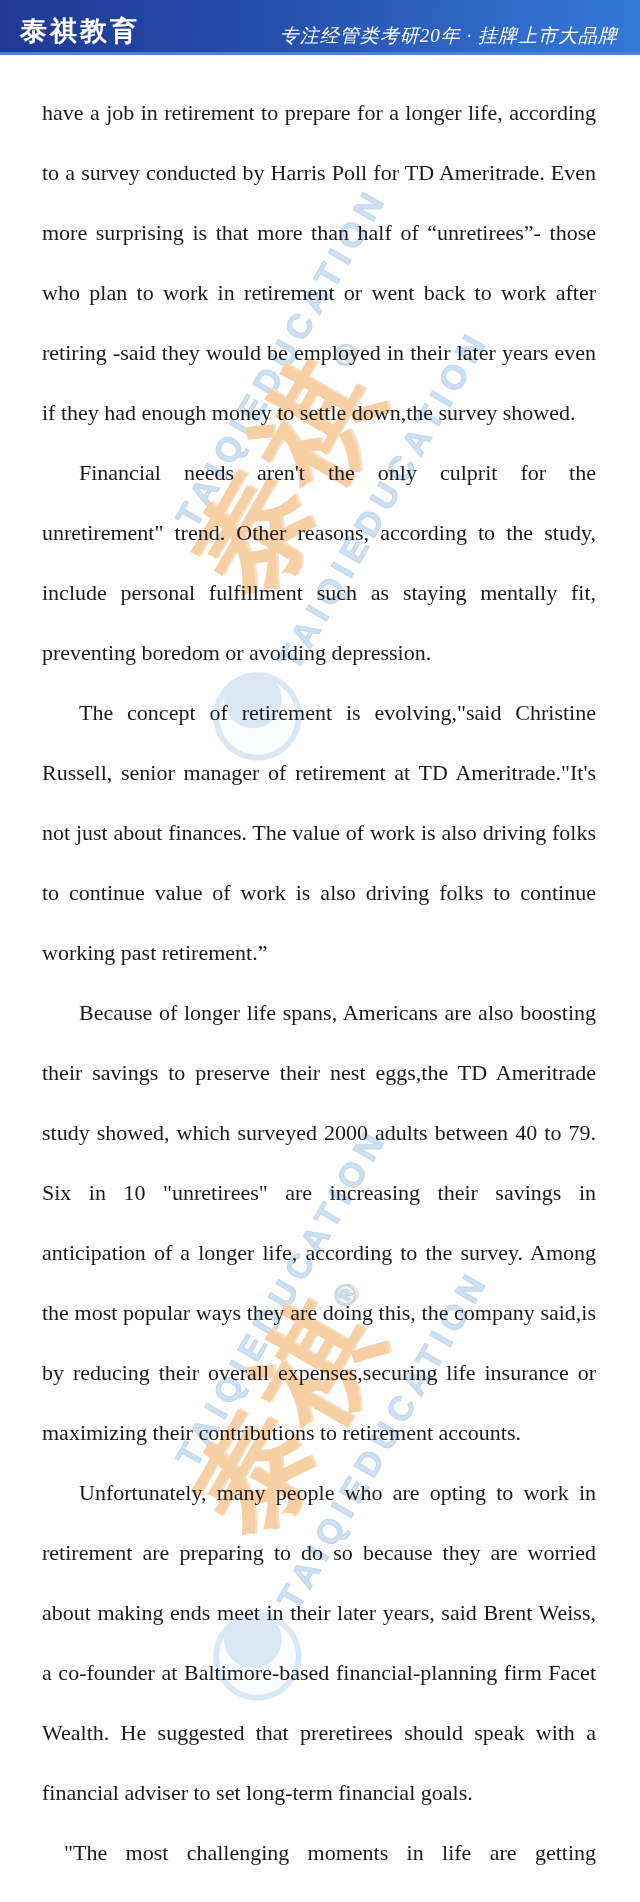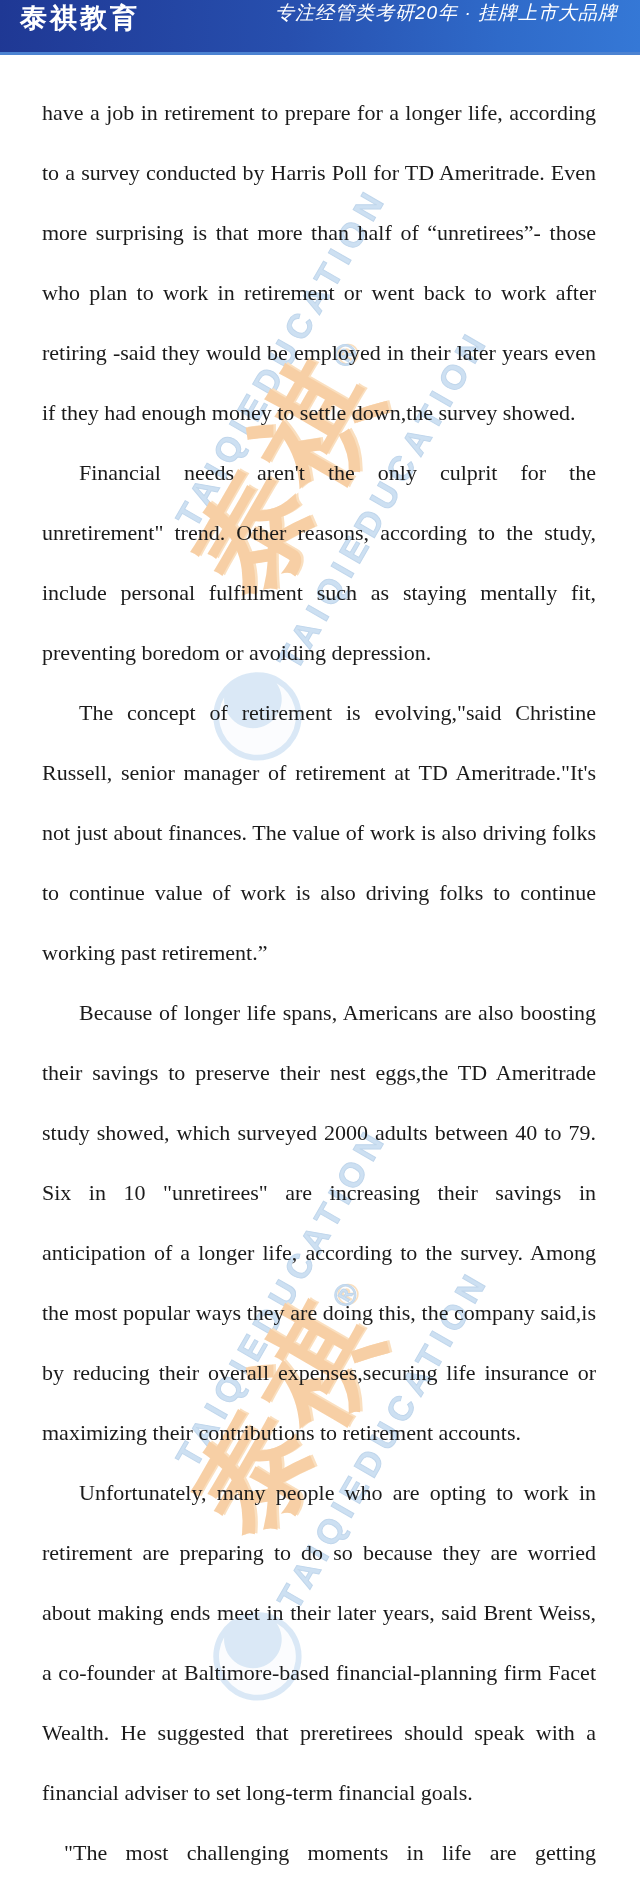--- a/index.html
+++ b/index.html
@@ -11,36 +11,36 @@
     overflow:hidden;
     font-family:"Liberation Serif", serif;
   }
 
   
   .header{
     position:relative;z-index:3;
     height:55px;box-sizing:border-box;
     background:linear-gradient(93deg,#1f3894 0%,#274fae 45%,#2f6ac9 78%,#3578d6 100%);
     border-bottom:3px solid #4c83d2;
-    display:flex;align-items:flex-start;justify-content:space-between;
+    display:flex;align-items:flex-end;justify-content:space-between;
     padding:0 22px 3px 20px;
   }
   .brand{
     color:#ffffff;
     font-weight:bold;
     font-size:27px;
     letter-spacing:3px;
     font-family:"DejaVu Serif","Liberation Serif",serif;
   }
   .tagline{
     color:#ffffff;
     font-style:italic;
     font-size:19px;
     letter-spacing:1px;
-    font-family:Liberation Sans, sans-serif;
+    font-family:Liberation Serif, serif;
   }
 
   
   .article{
     position:relative;z-index:2;
     padding:28px 44px 0 42px;
     font-size:22px;
     line-height:60px;
     color:#1b1b1b;
     text-align:justify;

